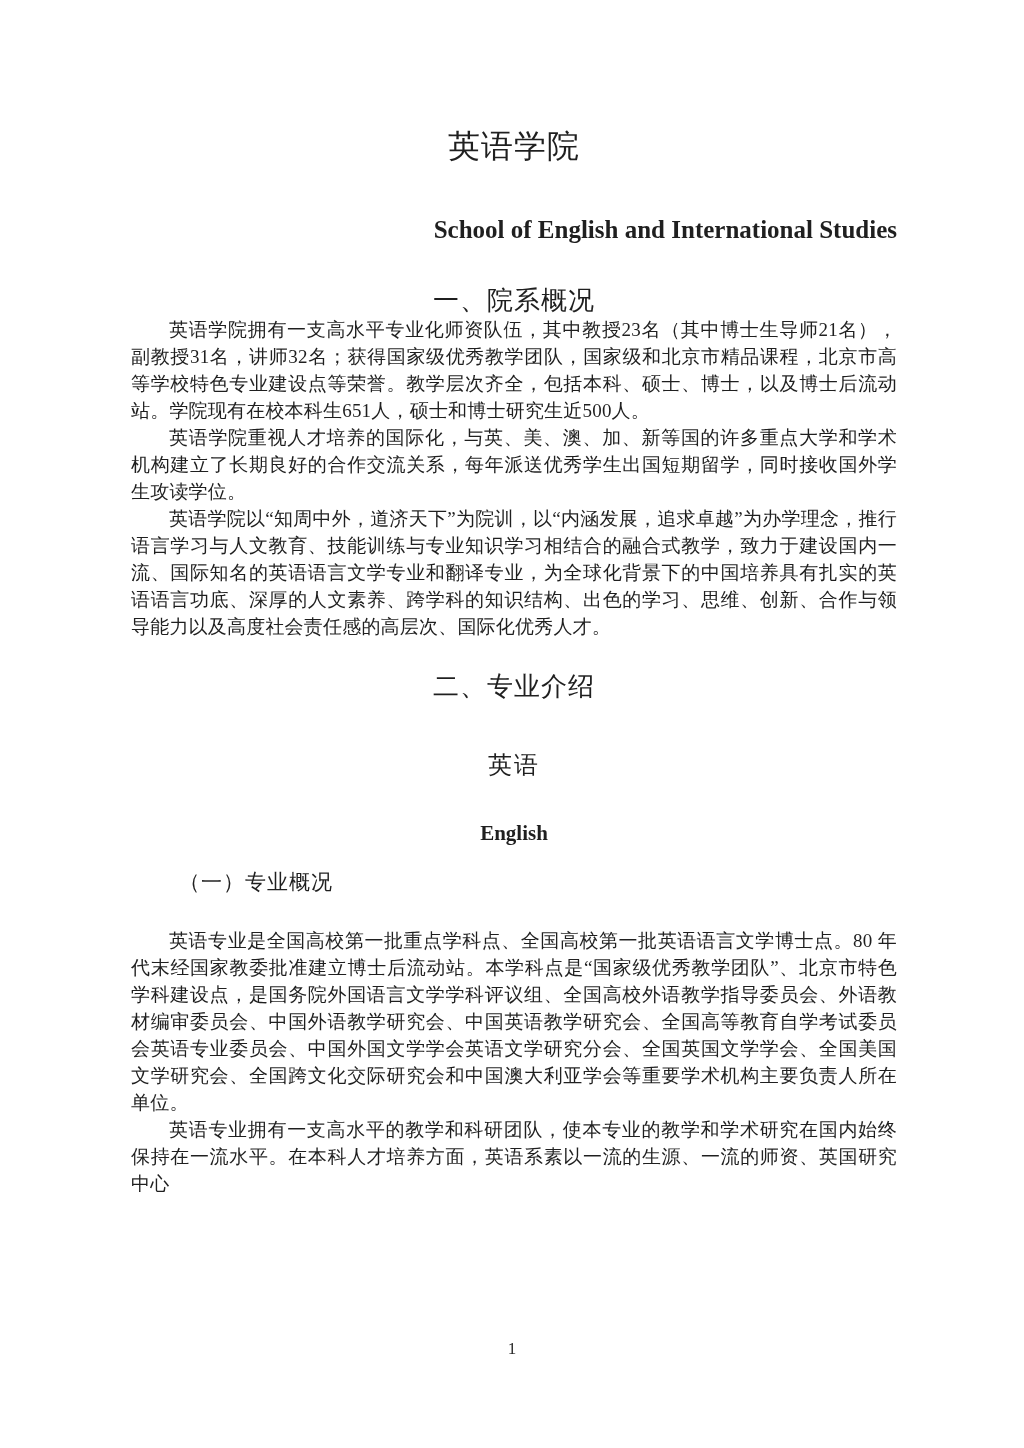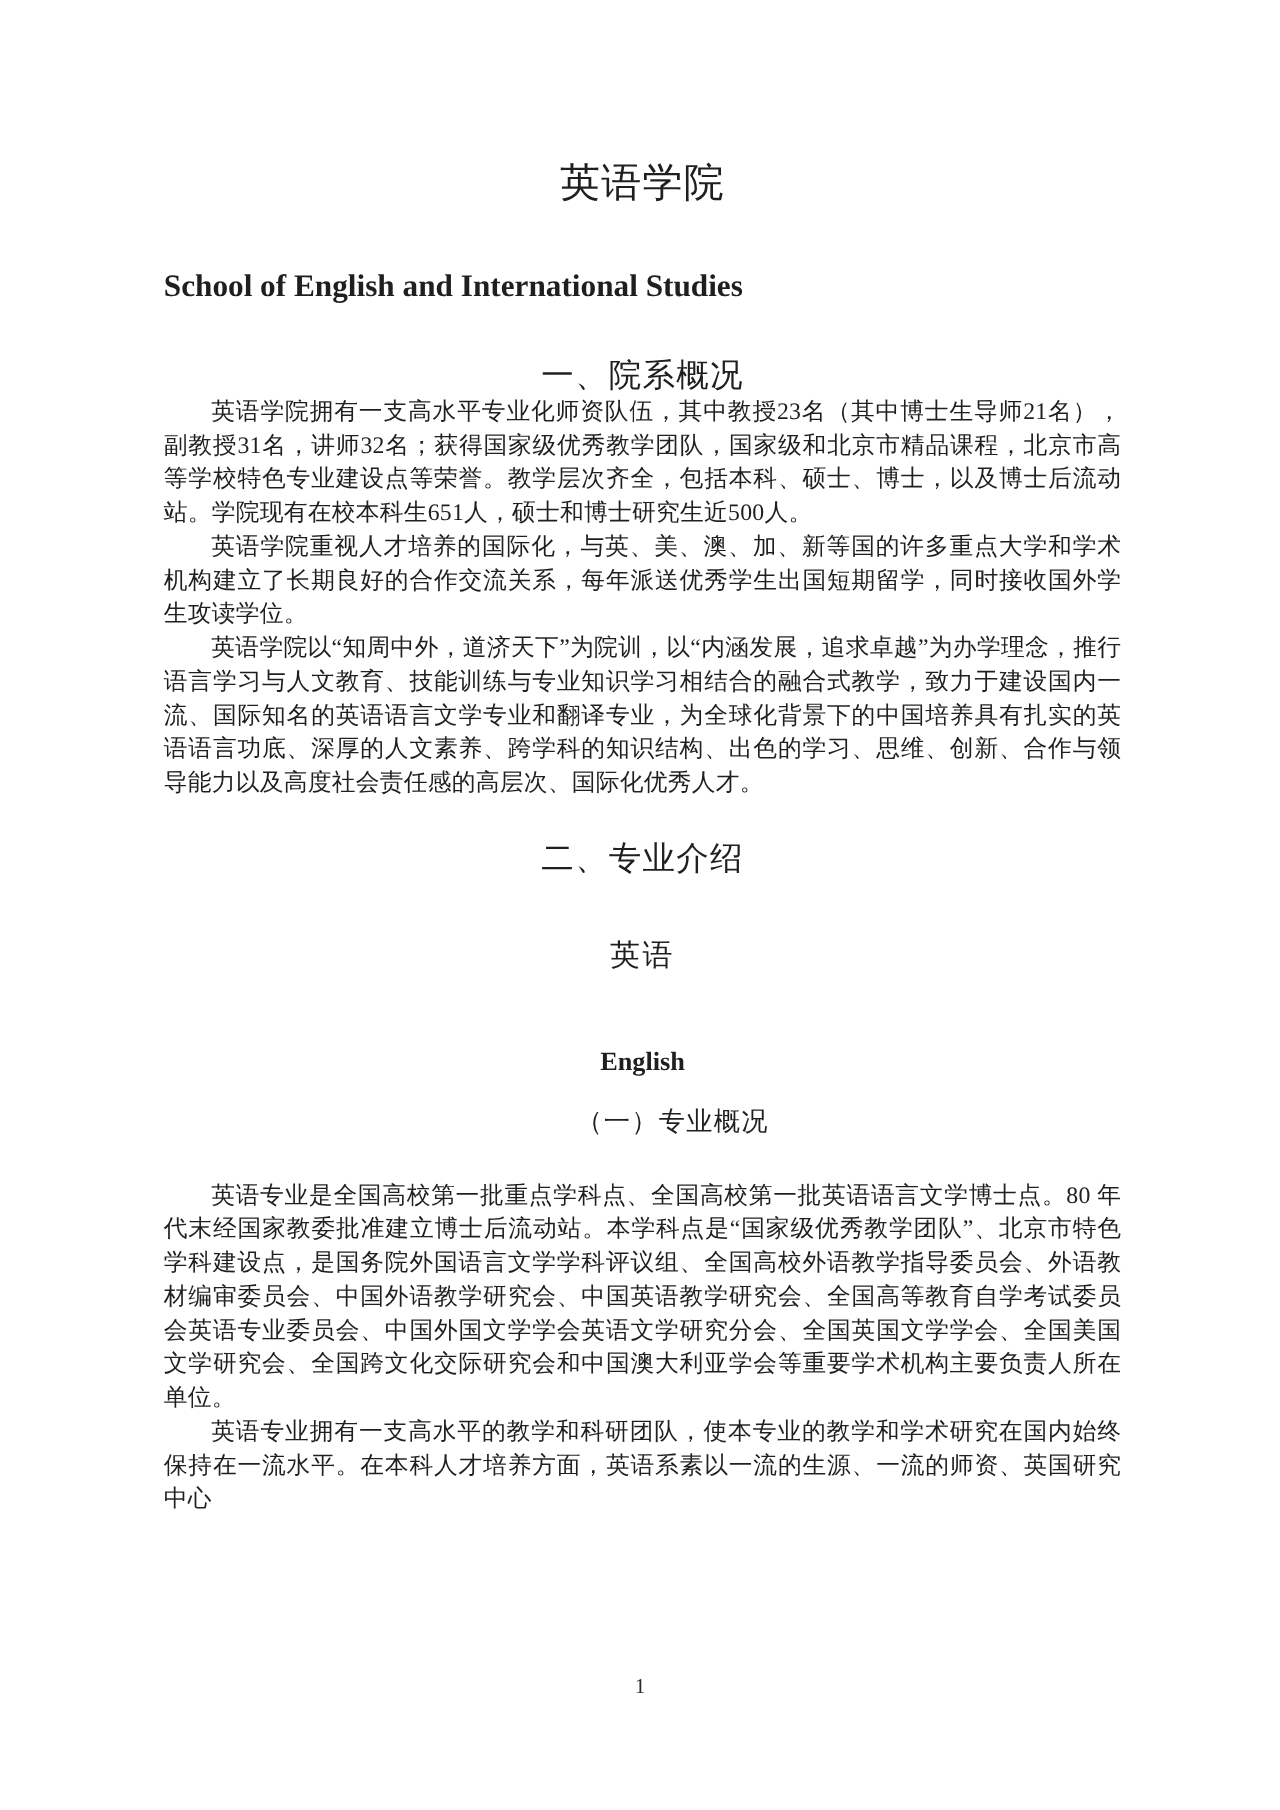--- a/index.html
+++ b/index.html
@@ -24,21 +24,21 @@
     padding-top: 127px;
     text-align: center;
     font-family: "Liberation Sans", "DejaVu Sans", sans-serif;
     font-weight: 500;
     font-size: 32px;
     line-height: 38px;
     letter-spacing: 1px;
   }
   .title-en {
     margin-top: 50px;
-    text-align: left;
+    text-align: right;
     font-family: "Liberation Serif", "DejaVu Serif", serif;
     font-weight: bold;
     font-size: 25px;
     line-height: 30px;
   }
   .section-heading {
     margin-top: 39px;
     text-align: center;
     font-family: "Liberation Sans", "DejaVu Sans", sans-serif;
     font-weight: 500;
@@ -66,31 +66,31 @@
   .major-zh {
     margin-top: 48px;
     text-align: center;
     font-family: "Liberation Sans", "DejaVu Sans", sans-serif;
     font-weight: 500;
     font-size: 24px;
     line-height: 30px;
     letter-spacing: 2px;
   }
   .major-en {
-    margin-top: 56px;
+    margin-top: 40px;
     text-align: center;
     font-family: "Liberation Serif", "DejaVu Serif", serif;
     font-weight: bold;
     font-size: 21px;
     line-height: 26px;
   }
   .subsection-heading {
     margin-top: 22px;
     padding-left: 48px;
-    text-align: center;
+    text-align: left;
     font-family: "Liberation Sans", "DejaVu Sans", sans-serif;
     font-weight: 500;
     font-size: 21px;
     line-height: 27px;
     letter-spacing: 1px;
   }
   .page-number {
     position: absolute;
     left: 0;
     right: 0;

